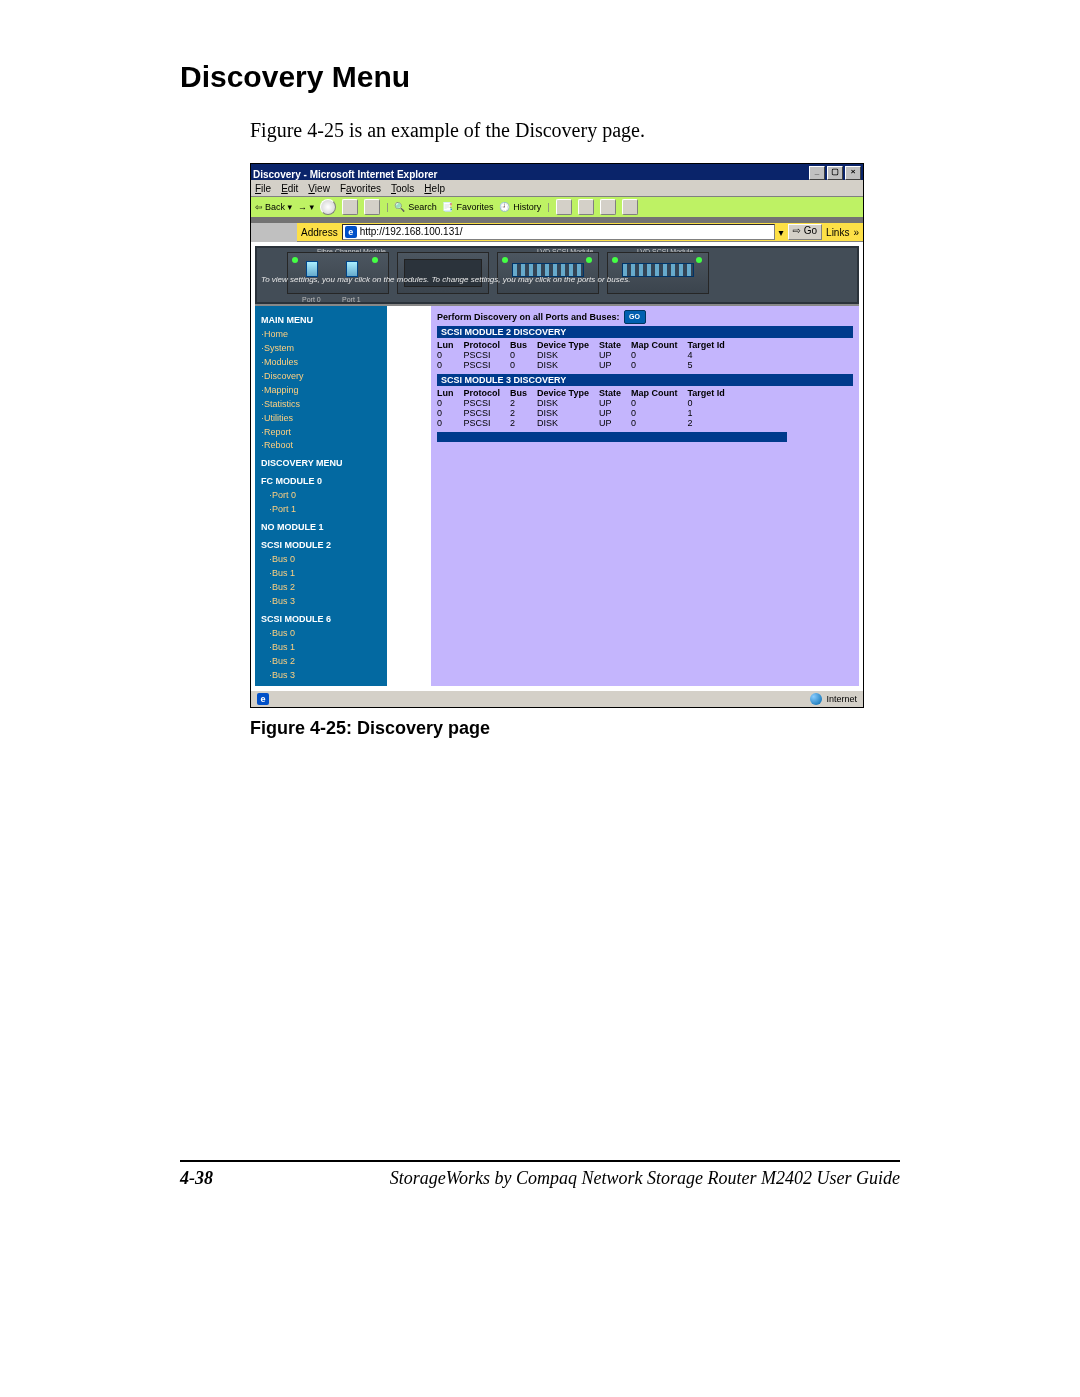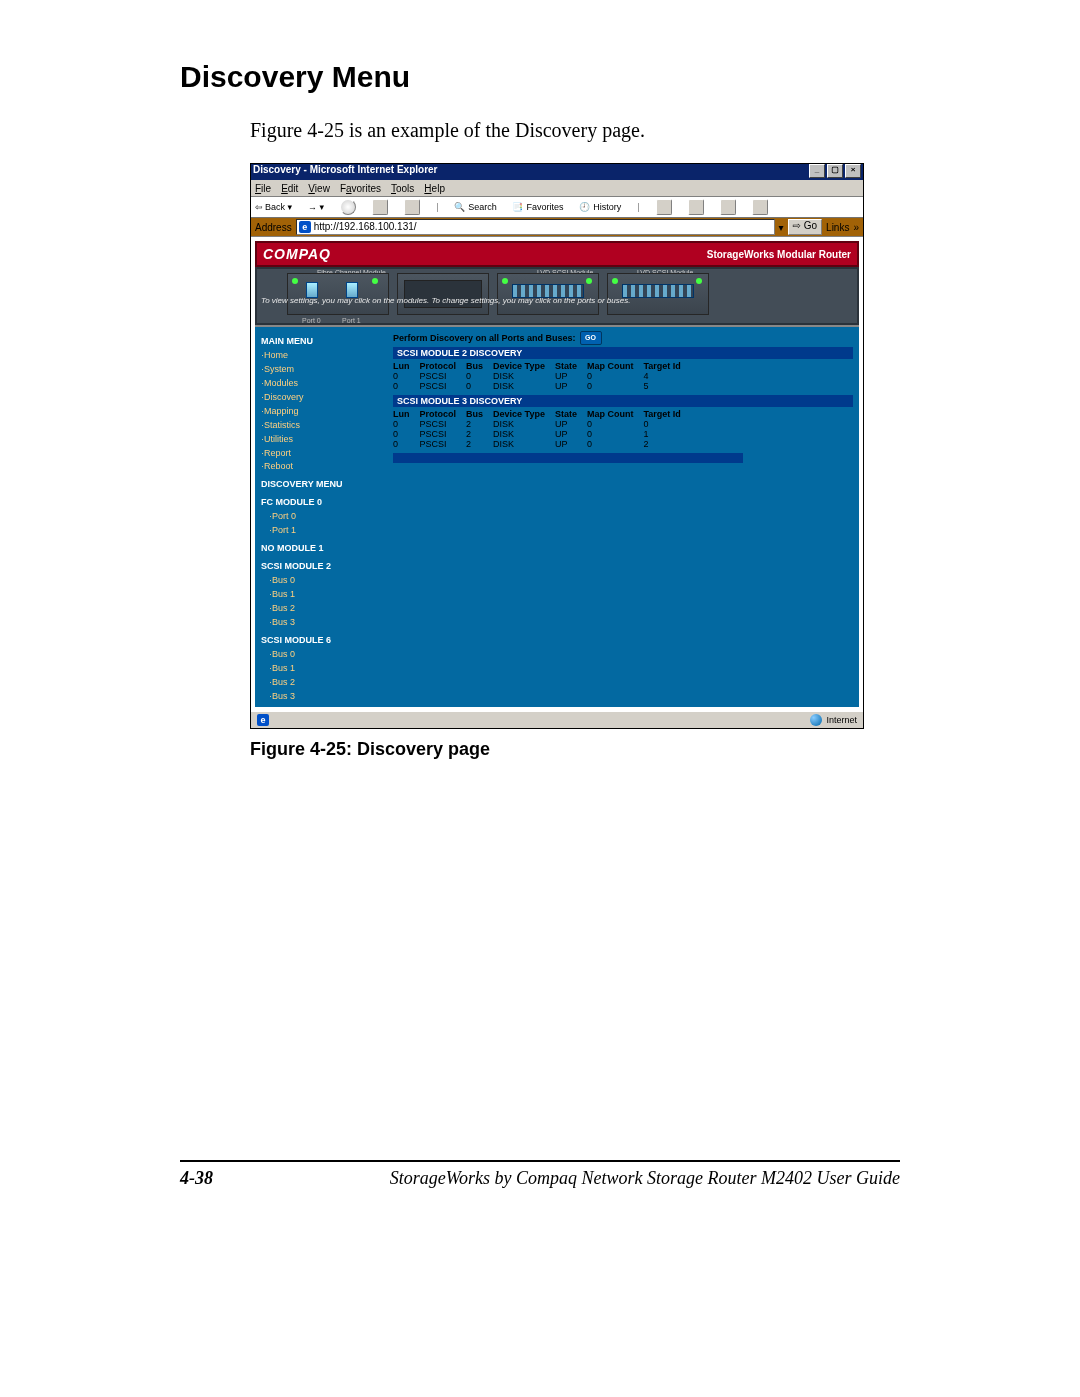--- a/index.html
+++ b/index.html
@@ -55,21 +55,21 @@
     font-size: 9px;
     color: #000;
     border: 1px solid #000;
     background: #c0c0c0;
   }
   .titlebar {
     background: linear-gradient(#0a246a, #0a246a);
     color: #fff;
     height: 16px;
     display: flex;
-    align-items: flex-start;
+    align-items: flex-end;
     padding: 0 2px;
     font-size: 10px;
     font-weight: bold;
     justify-content: space-between;
   }
   .win-btns { display: flex; gap: 2px; }
   .win-btn {
     width: 14px; height: 12px; background: #c0c0c0;
     border: 1px solid #fff; border-right-color:#404040; border-bottom-color:#404040;
     font-size: 8px; line-height: 10px; text-align: center; color:#000;
@@ -79,45 +79,46 @@
     height: 16px;
     display: flex;
     align-items: center;
     padding-left: 4px;
     gap: 10px;
     font-size: 10px;
     border-bottom: 1px solid #808080;
   }
   .menubar span u { text-decoration: underline; }
   .toolbar {
-    background: #ffffff;
+    background: #bef264;
     height: 20px;
     display: flex;
     align-items: center;
     padding-left: 4px;
-    gap: 16px;
-    font-size: 9px;
-    border-bottom: 1px solid #737373;
+    gap: 6px;
+    font-size: 9px;
+    border-bottom: 6px solid #737373;
   }
   .tb-btn {
     width: 14px; height: 14px;
     background: #d4d0c8;
     border: 1px solid #fff; border-right-color:#808080; border-bottom-color:#808080;
     border-radius: 2px;
   }
   .tb-stop { background: radial-gradient(circle,#fff,#ccc); border-radius:50%; }
   .addrbar {
-    background: #a16207;
+    background: #fde047;
     height: 18px;
     display: flex;
     align-items: center;
     padding: 0 4px;
     gap: 4px;
     font-size: 10px;
     border-bottom: 1px solid #808080;
+    margin-left: 46px;
   }
   .addrbar .field {
     flex: 1;
     background: #fff;
     border: 1px inset #808080;
     height: 14px;
     line-height: 14px;
     padding: 0 2px;
     display: flex;
     align-items: center;
@@ -205,25 +206,26 @@
     line-height: 1.55;
     min-height: 240px;
   }
   .sidebar .hdr { color: #fff; font-weight: bold; margin-top: 4px; font-size:9px; }
   .sidebar .item::before { content: "\00b7 "; color: #ffd080; }
   .sidebar .item { cursor: pointer; color:#ffd080; }
   .sidebar .sub { padding-left: 8px; }
 
   .mainpane {
     flex: 1;
-    background: #0369a1;
+    background: #c4b5fd;
     padding: 4px 6px;
     font-size: 9px;
     color: #000;
     position: relative;
+    margin-left: 44px;
   }
   .perform-row {
     font-weight: bold;
     font-size: 9px;
     display: flex;
     align-items: center;
     gap: 4px;
     margin-bottom: 2px;
   }
   .go-btn {
@@ -348,24 +350,20 @@
         <span>http://192.168.100.131/</span>
       </span>
       <span>▾</span>
       <span class="go">⇨ <span>Go</span></span>
       <span>Links</span>
         <span>»</span>
     </div>
 
     <div class="content-area">
 
-      <div class="compaq-bar">
-        <span class="compaq-logo">COMPAQ</span>
-        <span class="compaq-sub">StorageWorks Modular Router</span>
-      </div>
 
       <div class="module-strip">
         <span class="mod-label" style="left:60px">Fibre Channel Module</span>
         <span class="mod-label" style="left:280px">LVD SCSI Module</span>
         <span class="mod-label" style="left:380px">LVD SCSI Module</span>
 
         <div class="module" style="left:30px;width:100px">
           <span class="greendot" style="left:4px;top:4px"></span>
           <span class="slot" style="left:18px"></span>
           <span class="slot" style="left:58px"></span>

